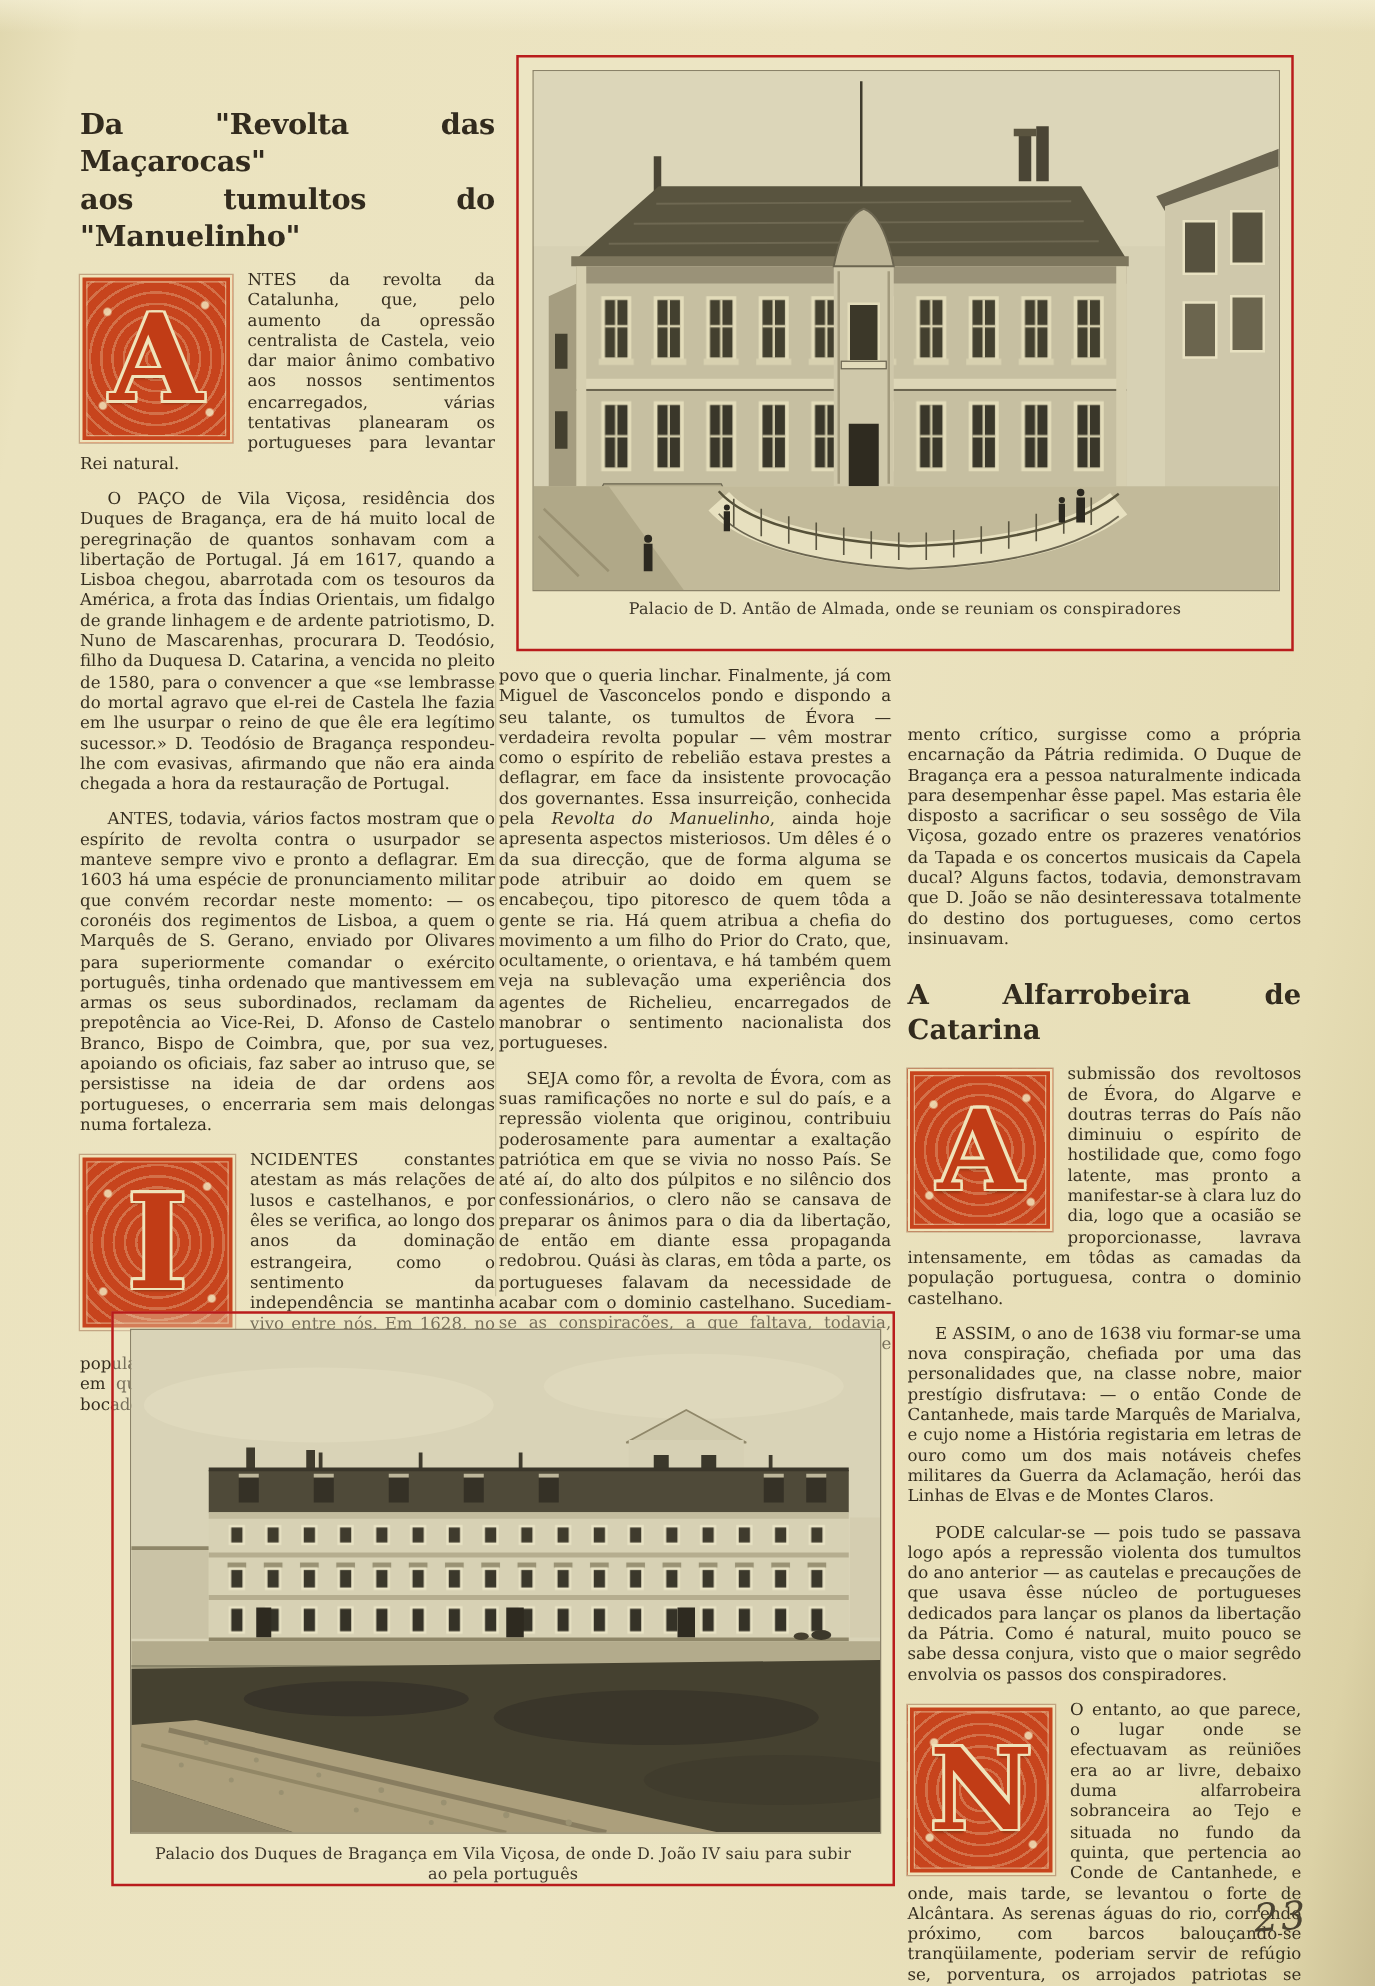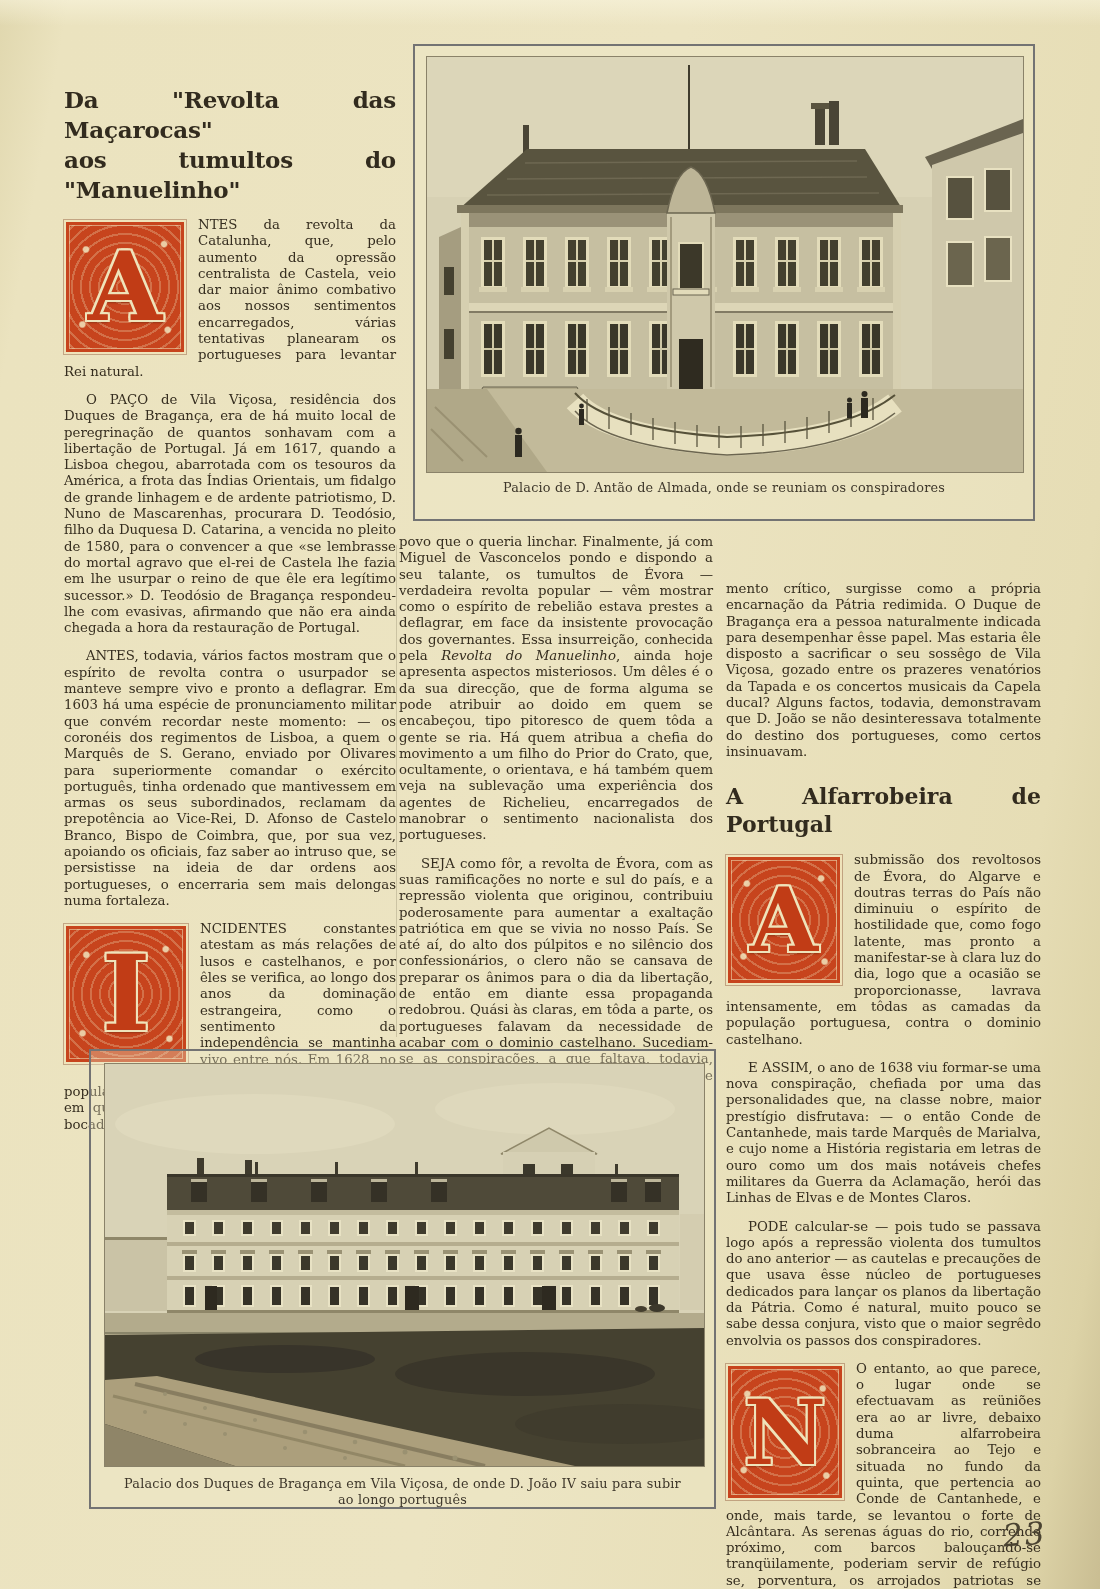--- a/index.html
+++ b/index.html
@@ -33,21 +33,21 @@
     font-weight:bold;color:#c13c16;
     text-shadow:-2px 0 0 #efe3ba,2px 0 0 #efe3ba,0 -2px 0 #efe3ba,0 2px 0 #efe3ba,
                 -2px -2px 0 #efe3ba,2px 2px 0 #efe3ba,-2px 2px 0 #efe3ba,2px -2px 0 #efe3ba,
                 0 3px 2px rgba(60,30,10,.35);
   }
   .dcap-a{width:122px;height:134px;font-size:96px;}
   .dcap-i{width:124px;height:140px;font-size:104px;}
   .dcap-a2{width:116px;height:130px;font-size:88px;}
   .dcap-n{width:118px;height:136px;font-size:90px;}
   .frame{
-    position:absolute;box-sizing:border-box;border:2px solid #737373;
+    position:absolute;box-sizing:border-box;border:2px solid #b91c1c;
     background:rgba(238,231,200,.35);
   }
   .frame svg{display:block;border:1px solid #8a8269;}
   .cap{text-align:center;font-size:12.8px;line-height:16px;color:#3d362a;letter-spacing:.2px;margin-top:7px;}
   .colrule{position:absolute;width:1px;background:rgba(90,80,60,.22);}
   .pagenum{
     position:absolute;left:1003px;top:1516px;font-size:31px;font-style:italic;
     color:#4a4331;transform:rotate(-4deg);letter-spacing:2px;
   }
   .em{font-style:italic;}
@@ -174,21 +174,21 @@
   <div class="cap">Palacio de D. Antão de Almada, onde se reuniam os conspiradores</div>
 </div>
 
 <div class="col" style="left:399px;top:534px;width:314px;">
   <p><span>povo que o queria linchar. Finalmente, já com Miguel de Vasconcelos pondo e dispondo a seu talante, os tumultos de Évora — verdadeira revolta popular — vêm mostrar como o espírito de rebelião estava prestes a deflagrar, em face da insistente provocação dos governantes. Essa insurreição, conhecida pela </span><span class="em">Revolta do Manuelinho</span><span>, ainda hoje apresenta aspectos misteriosos. Um dêles é o da sua direcção, que de forma alguma se pode atribuir ao doido em quem se encabeçou, tipo pitoresco de quem tôda a gente se ria. Há quem atribua a chefia do movimento a um filho do Prior do Crato, que, ocultamente, o orientava, e há também quem veja na sublevação uma experiência dos agentes de Richelieu, encarregados de manobrar o sentimento nacionalista dos portugueses.</span></p>
   <p class="mt indent">SEJA como fôr, a revolta de Évora, com as suas ramificações no norte e sul do país, e a repressão violenta que originou, contribuiu poderosamente para aumentar a exaltação patriótica em que se vivia no nosso País. Se até aí, do alto dos púlpitos e no silêncio dos confessionários, o clero não se cansava de preparar os ânimos para o dia da libertação, de então em diante essa propaganda redobrou. Quási às claras, em tôda a parte, os portugueses falavam da necessidade de acabar com o dominio castelhano. Sucediam-se as conspirações, a que faltava, todavia, consistência de organização. E carecia-se dum chefe, que, no mo-</p>
 </div>
 
 <div class="col" style="left:726px;top:545px;width:315px;margin-top:36px;">
   <p>mento crítico, surgisse como a própria encarnação da Pátria redimida. O Duque de Bragança era a pessoa naturalmente indicada para desempenhar êsse papel. Mas estaria êle disposto a sacrificar o seu sossêgo de Vila Viçosa, gozado entre os prazeres venatórios da Tapada e os concertos musicais da Capela ducal? Alguns factos, todavia, demonstravam que D. João se não desinteressava totalmente do destino dos portugueses, como certos insinuavam.</p>
-  <div class="hl2" style="margin-top:22px;">A Alfarrobeira de Portugal</div>
+  <div class="hl2" style="margin-top:22px;">A Alfarrobeira de Catarina</div>
   <p style="margin-top:14px;">
     <span class="dcap dcap-a2">
         <span>A</span>
       </span><span>submissão dos revoltosos de Évora, do Algarve e doutras terras do País não diminuiu o espírito de hostilidade que, como fogo latente, mas pronto a manifestar-se à clara luz do dia, logo que a ocasião se proporcionasse, lavrava intensamente, em tôdas as camadas da população portuguesa, contra o dominio castelhano.</span>
   </p>
   <p class="mt indent" style="clear:both;">E ASSIM, o ano de 1638 viu formar-se uma nova conspiração, chefiada por uma das personalidades que, na classe nobre, maior prestígio disfrutava: — o então Conde de Cantanhede, mais tarde Marquês de Marialva, e cujo nome a História registaria em letras de ouro como um dos mais notáveis chefes militares da Guerra da Aclamação, herói das Linhas de Elvas e de Montes Claros.</p>
   <p class="mt indent">PODE calcular-se — pois tudo se passava logo após a repressão violenta dos tumultos do ano anterior — as cautelas e precauções de que usava êsse núcleo de portugueses dedicados para lançar os planos da libertação da Pátria. Como é natural, muito pouco se sabe dessa conjura, visto que o maior segrêdo envolvia os passos dos conspiradores.</p>
   <p class="mt">
     <span class="dcap dcap-n">
         <span>N</span>
@@ -290,16 +290,16 @@
         <circle cx="300" cy="388" r="2.5"></circle>
       <circle cx="350" cy="394" r="2.5"></circle>
         <circle cx="120" cy="370" r="2"></circle>
         <circle cx="180" cy="384" r="2"></circle>
       <circle cx="240" cy="394" r="2"></circle>
         <circle cx="40" cy="348" r="2"></circle>
         <circle cx="80" cy="360" r="2"></circle>
     </g>
   </svg>
   <div class="cap" style="margin-top:9px;">Palacio dos Duques de Bragança em Vila Viçosa, de onde D. João IV saiu para subir</div>
-  <div class="cap" style="margin-top:0;">ao longo português</div>
+  <div class="cap" style="margin-top:0;">ao pela português</div>
 </div>
 
 <div class="pagenum">23</div>
 
 </body></html>

